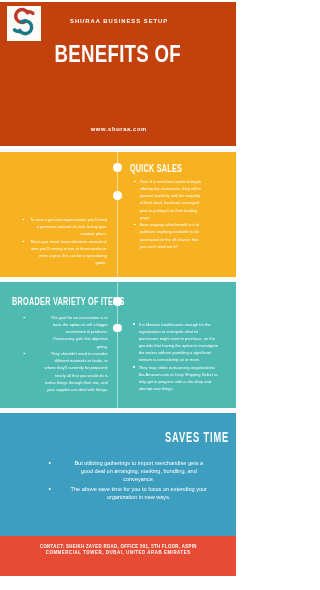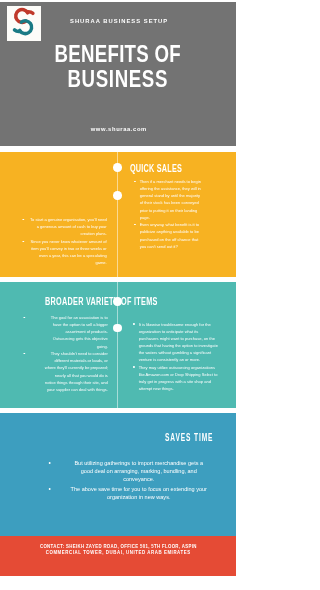--- a/index.html
+++ b/index.html
@@ -1,20 +1,20 @@
 <!DOCTYPE html>
 <html><head>
 <meta charset="utf-8">
 <style>
   html,body{margin:0;padding:0;background:#fff;}
   body{width:236px;height:590px;font-family:"Liberation Sans",sans-serif;overflow:hidden;
        -webkit-font-smoothing:antialiased;}
   .page{position:relative;width:236px;height:590px;background:#fff;overflow:hidden;}
   .band{position:absolute;left:0;width:236px;}
-  #hero{top:2px;height:144px;background:#737373;}
+  #hero{top:2px;height:144px;background:#c2410c;}
   #sec1{top:152px;height:125px;background:#f7b222;}
   #sec2{top:282px;height:126px;background:#4fbab1;}
   #sec3{top:413px;height:123px;background:#3d9ebf;}
   #foot{top:536px;height:40px;background:#e54b35;}
 
   
   .logo-box{position:absolute;left:6.9px;top:3.8px;width:33.7px;height:35.1px;background:#fdfcf9;}
   .logo-box svg{display:block;}
   .brand{position:absolute;left:0;top:15.6px;width:236px;text-align:center;
          color:#ffffff;font-size:5.8px;font-weight:bold;letter-spacing:1.02px;
@@ -31,21 +31,21 @@
         font-size:5.8px;font-weight:bold;letter-spacing:0.62px;line-height:7px;padding-left:1.6px;box-sizing:border-box;}
 
   
   .divider{position:absolute;left:117.2px;top:0;width:0.7px;background:rgba(255,255,255,0.5);}
   .dot{position:absolute;width:8.6px;height:8.6px;border-radius:50%;background:#fff;}
   .col{position:absolute;}
   .hd{color:#fff;font-weight:bold;font-size:11px;line-height:9.8px;white-space:nowrap;}
   .hd i{font-style:normal;display:inline-block;transform:scaleX(0.66);transform-origin:left center;}
 
   .hd2{line-height:9.8px;}
-  .hd.big3{font-size:10px;}
+  .hd.big3{font-size:14px;}
   ul.bul{margin:0;padding:0;list-style:none;}
   ul.bul li{position:relative;color:#fff;font-size:4.3px;line-height:7.1px;
             padding-left:6px;margin:0 0 0.6px 0;font-weight:normal;}
   ul.bul li:before{content:"";position:absolute;left:0.2px;top:2.6px;width:1.5px;height:1.5px;
                    border-radius:50%;background:#fff;}
   ul.bul.ralign li{padding-left:6px;padding-right:0;text-align:right;}
   ul.bul.pl2 li{padding-left:21.8px;}
   ul.bul.ralign li:before{left:0.2px;right:auto;}
   ul.bul{transform:scaleX(0.94);transform-origin:left top;}
   ul.bul.ralign{transform-origin:right top;}
@@ -70,21 +70,20 @@
           <path d="M 27.6 12.6 A 6.4 6.4 0 1 0 25.9 20.9" fill="none" stroke="#c0392b" stroke-width="3.5" stroke-linecap="round"></path>
           <path d="M 27.2 11.5 C 29.6 11.2 31.4 11.8 32.8 13.1" fill="none" stroke="#c0392b" stroke-width="3.5" stroke-linecap="round"></path>
           <path d="M 19.6 30.2 A 6.4 6.4 0 1 0 21.3 21.9" fill="none" stroke="#1a7a85" stroke-width="3.5" stroke-linecap="round"></path>
           <path d="M 20.0 31.3 C 17.6 31.6 15.8 31.0 14.4 29.7" fill="none" stroke="#1a7a85" stroke-width="3.5" stroke-linecap="round"></path>
         </g>
       </svg>
     </div>
     <div class="brand">SHURAA BUSINESS SETUP</div>
     <div class="hero-title">
       <span class="ln l1"><i>BENEFITS OF</i></span>
-      <span class="ln l3"><i>BUSINESS</i></span>
     </div>
     <div class="site">www.shuraa.com</div>
   </div>
 
   <div class="band" id="sec1">
     <div class="divider" style="height:125px"></div>
     <div class="dot" style="left:113.2px;top:11.2px"></div>
     <div class="dot" style="left:113.2px;top:39.2px"></div>
 
     <ul class="bul ralign" style="position:absolute;left:16.7px;top:64.2px;width:89.7px">
@@ -99,21 +98,21 @@
       <li><span>Then if a merchant needs to begin offering the assistance, they will in general stand by until the majority of their stock has been conveyed prior to putting it on their landing page.</span></li>
       <li><span>Even anyway, what benefit is it to publicize anything available to be purchased on the off chance that you can't send out it?</span></li>
     </ul>
   </div>
 
   <div class="band" id="sec2">
     <div class="divider" style="height:126px"></div>
     <div class="dot" style="left:113.2px;top:15.1px"></div>
     <div class="dot" style="left:113.2px;top:41.8px"></div>
 
-    <div class="col" style="left:45px;top:14.5px">
+    <div class="col" style="left:12px;top:14.5px">
       <div class="hd"><i style="letter-spacing:0.427px">BROADER VARIETY OF ITEMS</i></div>
     </div>
     <ul class="bul ralign pl2" style="position:absolute;left:17.7px;top:32.2px;width:89.8px">
       <li><span>The goal for an association is to have the option to sell a bigger assortment of products. Outsourcing gets this objective going.</span></li>
       <li><span>They shouldn't need to consider different materials or loads, or where they'll currently be prepared; nearly all that you would do is notice things through their site, and your supplier can deal with things.</span></li>
     </ul>
 
     <ul class="bul" style="position:absolute;left:133.1px;top:38.6px;width:91.5px">
       <li><span>It is likewise troublesome enough for the organization to anticipate what its purchasers might want to purchase, on the grounds that having the option to investigate the waters without gambling a significant venture is consistently an or more.</span></li>
       <li><span>They may utilize outsourcing organizations like Amazon.com or Drop Shipping Select to truly get in progress with a site shop and attempt new things.</span></li>

